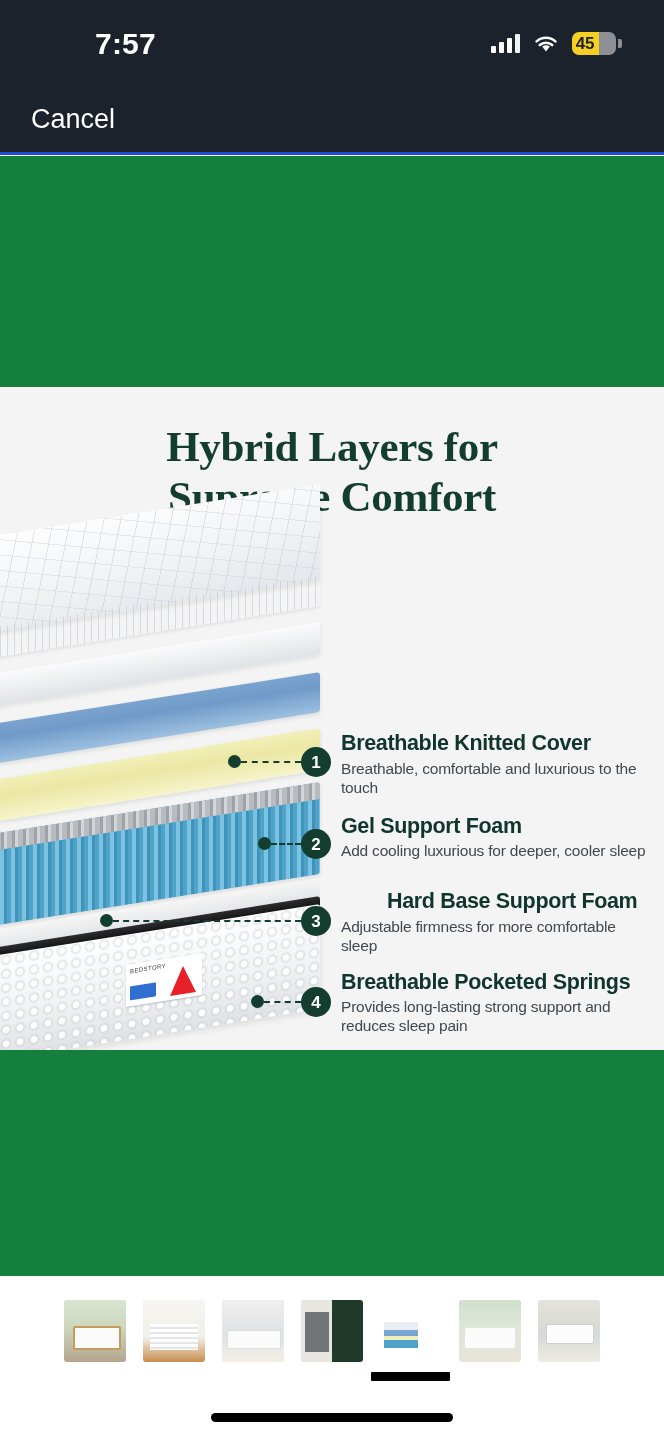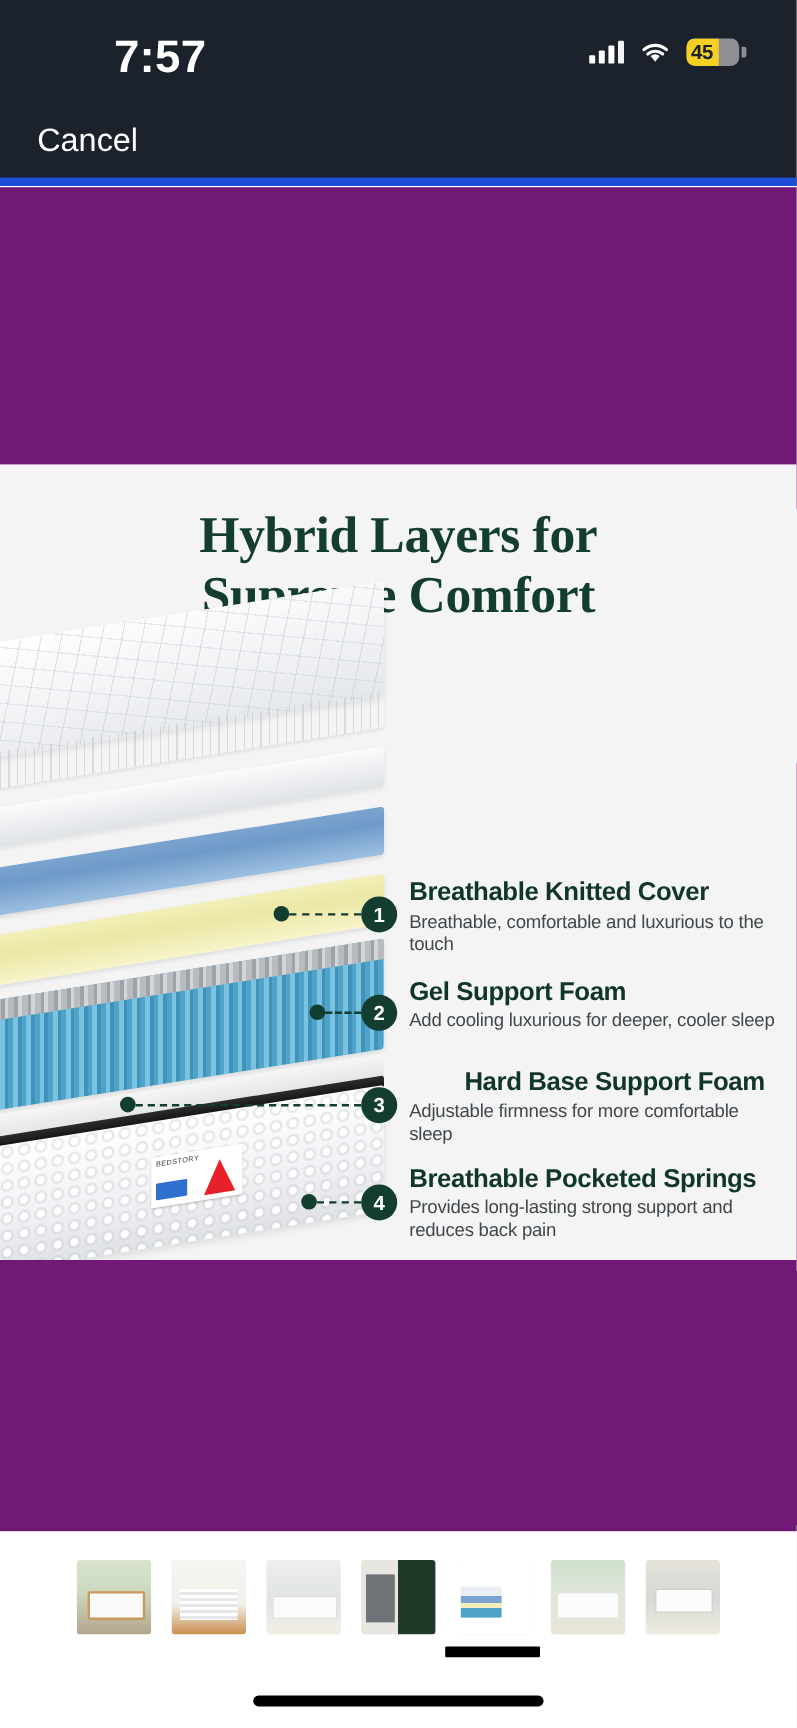--- a/index.html
+++ b/index.html
@@ -16,21 +16,21 @@
 
   
   .statusbar {
     position: absolute; left: 0; top: 0;
     width: 664px; height: 85px;
     background: #1b222c;
   }
   .sb-time {
     position: absolute; left: 95px; top: 27px;
     color: #ffffff;
-    font-size: 38px; font-weight: 600;
+    font-size: 30px; font-weight: 600;
     letter-spacing: 0.2px;
   }
   .sb-right {
     position: absolute; right: 42px; top: 32px;
     display: flex; align-items: center; gap: 13px;
   }
   .cell-bars { display: flex; align-items: flex-end; gap: 3px; height: 19px; }
   .cell-bars i { display:block; width: 5px; background: #ffffff; border-radius: 1px; }
   .cell-bars i:nth-child(1){ height: 7px; }
   .cell-bars i:nth-child(2){ height: 11px; }
@@ -67,21 +67,21 @@
     background: #8d8f94;
     border-radius: 0 2px 2px 0;
     margin-left: 2px;
   }
 
   
   .navbar {
     position: absolute; left: 0; top: 85px;
     width: 664px; height: 70px;
     background: #1b222c;
-    border-bottom: 7px solid #1d4ed8;
+    border-bottom: 3px solid #1d4ed8;
     box-sizing: border-box;
   }
   .nav-cancel {
     position: absolute; left: 31px; top: 50%;
     transform: translateY(-50%);
     color: #ffffff;
     font-size: 27px;
     font-weight: 400;
   }
   .nav-title {
@@ -91,21 +91,21 @@
     color: #ffffff;
     font-size: 27px;
     font-weight: 700;
     letter-spacing: -0.2px;
   }
 
   
   .viewer {
     position: absolute; left: 0; top: 156px;
     width: 664px; height: 1120px;
-    background: #701a75;
+    background: #15803d;
     overflow: hidden;
   }
 
   
   .panel {
     position: absolute; left: 0; top: 231px;
     width: 664px; height: 663px;
     background: #f4f4f4;
     overflow: hidden;
   }
@@ -416,21 +416,21 @@
         <span class="numcircle" style="left:301px;top:519px;">3</span>
         <span class="feat-title" style="left:355px;top:502px;margin-left:32px;">Hard Base Support Foam</span>
         <span class="feat-desc" style="left:341px;top:530px;">Adjustable firmness for more comfortable sleep</span>
       </div>
 
       <div class="callout">
         <span class="dot" style="left:251px;top:608px;"></span>
         <span class="dash" style="left:264px;top:614px;width:37px;"></span>
         <span class="numcircle" style="left:301px;top:600px;">4</span>
         <span class="feat-title" style="left:341px;top:583px;">Breathable Pocketed Springs</span>
-        <span class="feat-desc" style="left:341px;top:610px;">Provides long-lasting strong support and reduces back pain</span>
+        <span class="feat-desc" style="left:341px;top:610px;">Provides long-lasting strong support and reduces sleep pain</span>
       </div>
     </div>
 
   </div>
 </div>
 
 <div class="thumbs">
   <div class="thumb">
       <span class="tin t1"></span>
     </div>

